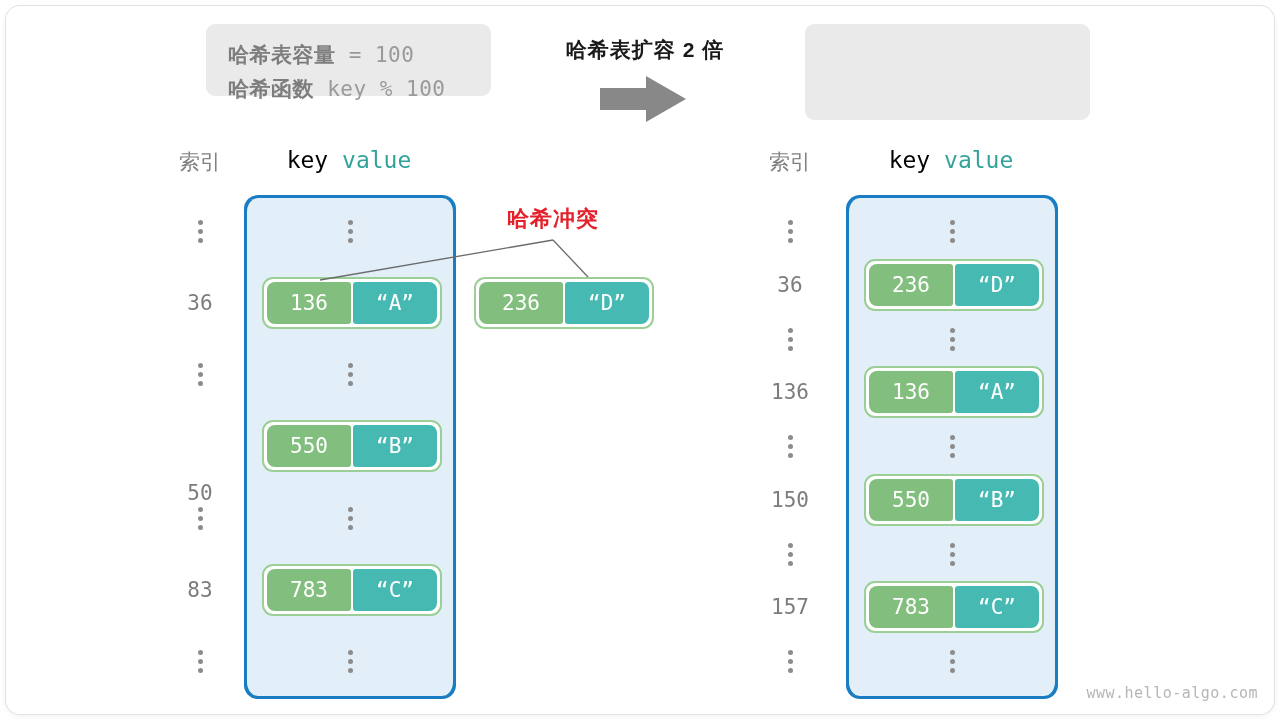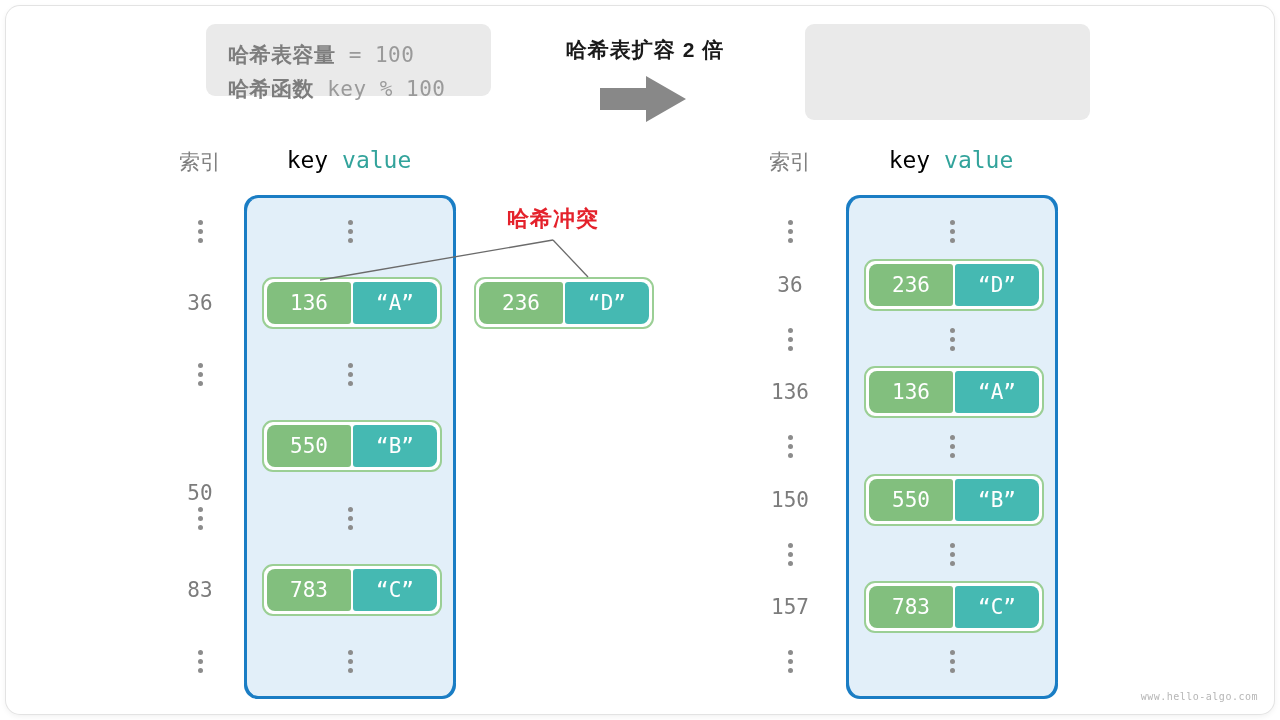--- a/index.html
+++ b/index.html
@@ -195,21 +195,21 @@
     left: 0; top: 0;
     width: 1280px; height: 720px;
     pointer-events: none;
   }
 
   
   #watermark {
     position: absolute;
     right: 22px; bottom: 18px;
     font-family: "DejaVu Sans Mono", "Liberation Mono", monospace;
-    font-size: 10px;
+    font-size: 15px;
     color: #b6b6b6;
     letter-spacing: 0.5px;
   }
 </style>
 </head>
 <body>
 
 <div id="canvas">
   <div id="frame"></div>
 

